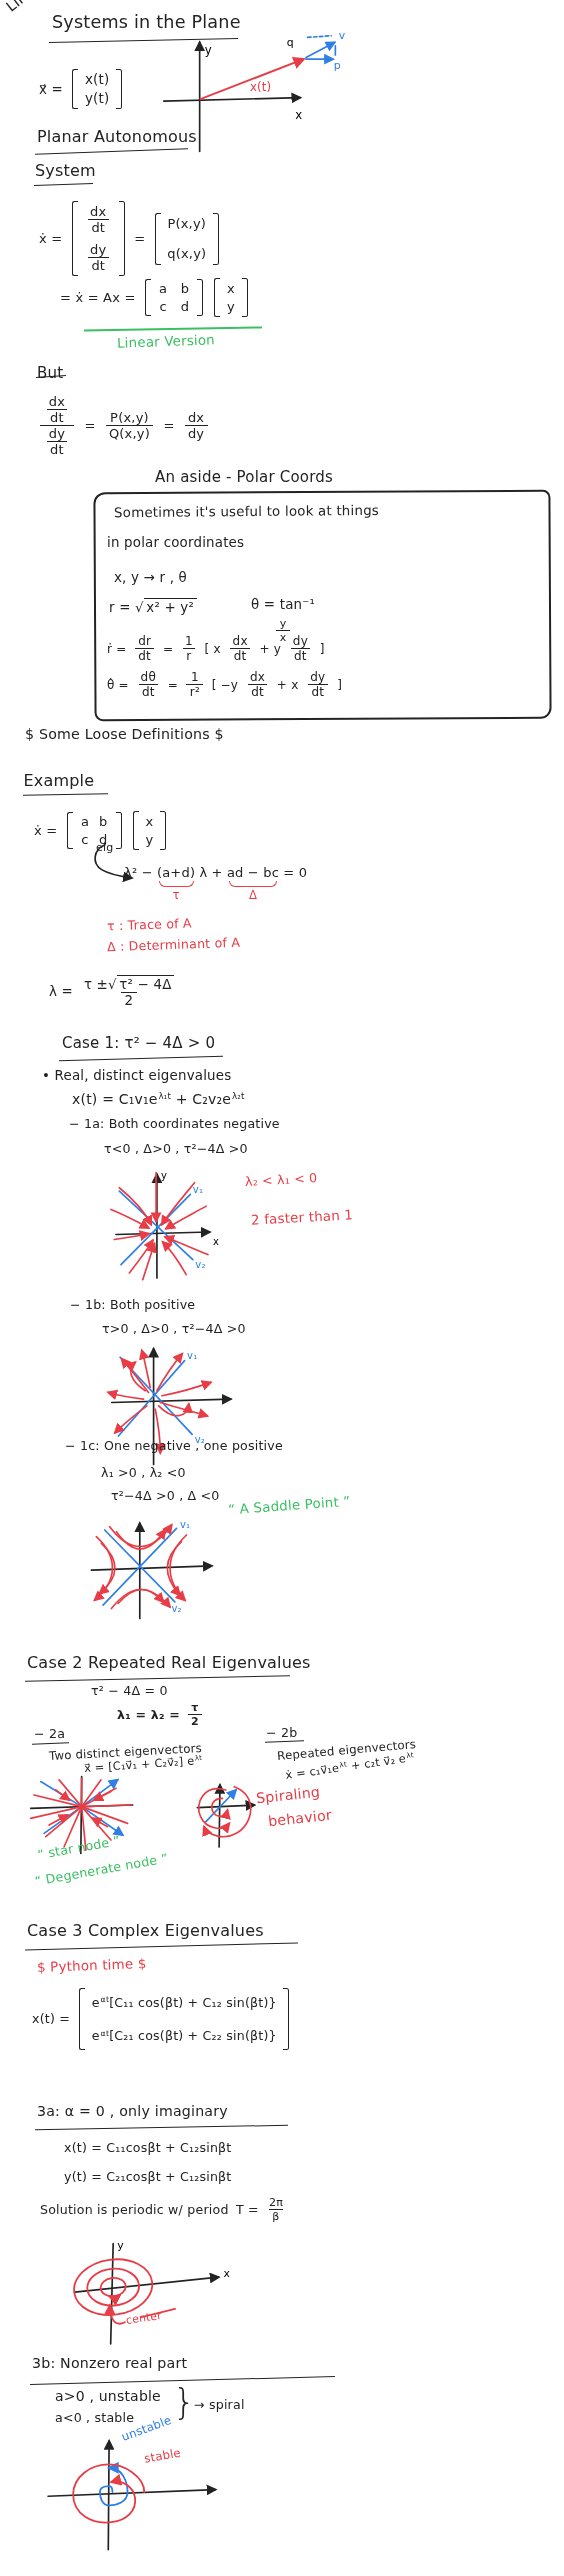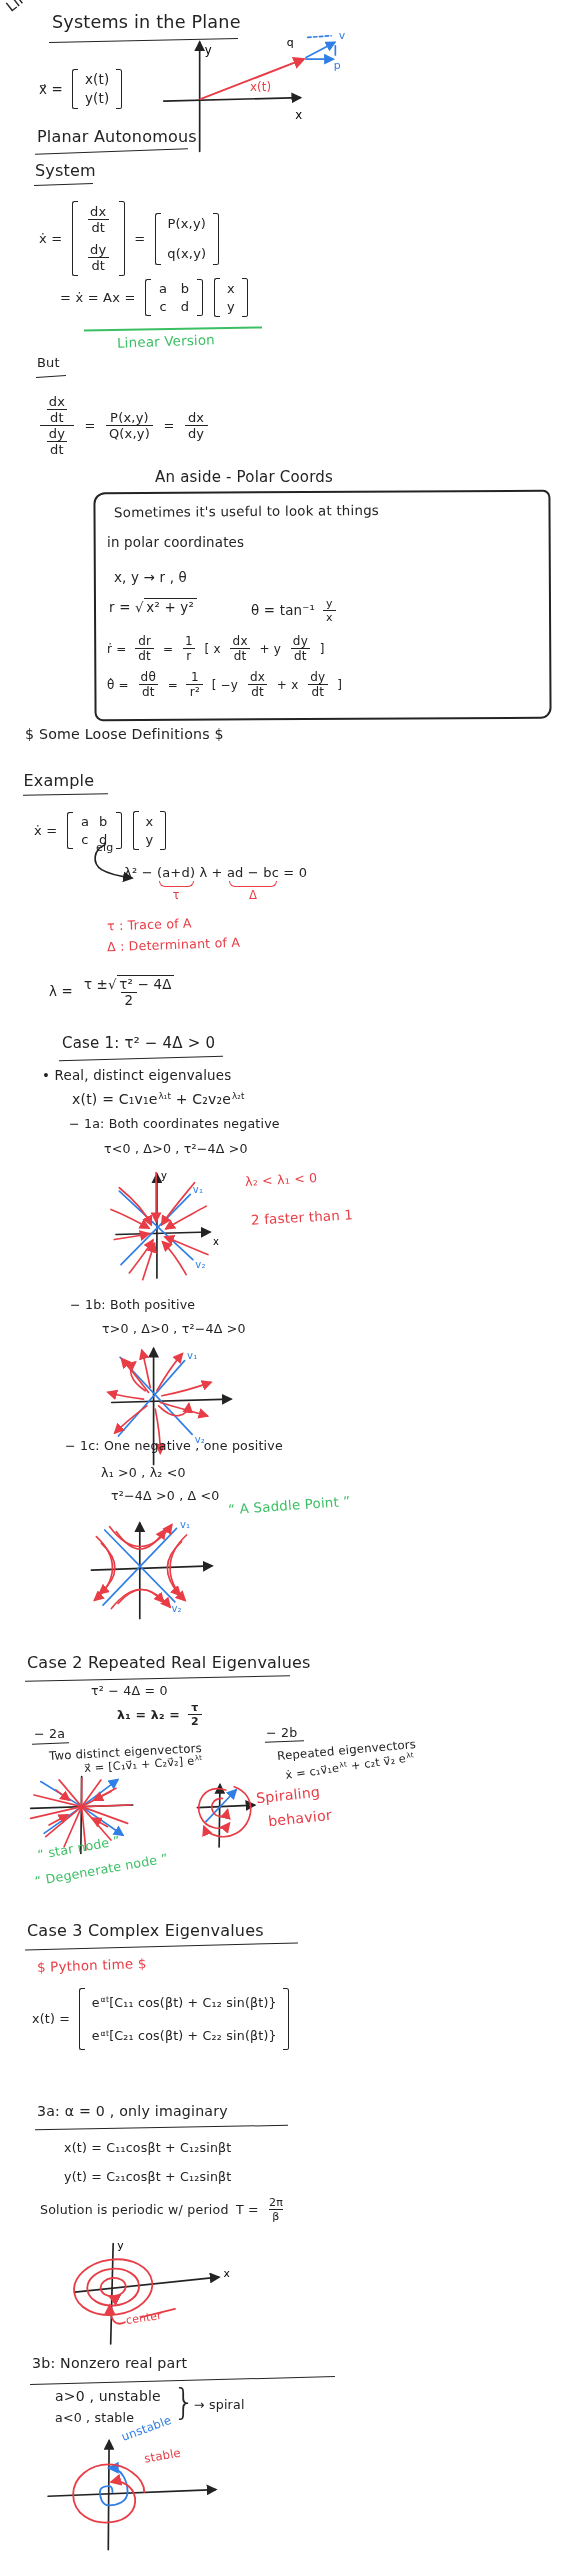--- a/index.html
+++ b/index.html
@@ -141,21 +141,21 @@
           <span>x</span>
           <span>y</span>
         </span>
           <span class="bk r"></span>
         </span>
     </span>
   </div>
   <div class="uline green" style="left:84px;top:328px;width:178px;transform:rotate(-1deg);border-top-width:2.1px;"></div>
   <div class="t green" style="left:117px;top:334px;font-size:13.4px;transform:rotate(-2deg);">Linear Version</div>
 
-  <div class="t" style="left:37px;top:355px;font-size:13px;">But</div>
+  <div class="t" style="left:37px;top:364px;font-size:15px;">But</div>
   <div class="uline" style="left:36px;top:376px;width:30px;transform:rotate(-4deg);"></div>
 
   <div class="t" style="left:37px;top:394px;font-size:13px;">
     <span class="row">
       <span class="frac">
         <span class="num"><span class="frac">
               <span class="num">dx</span>
               <span class="den">dt</span>
             </span></span>
         <span class="den"><span class="frac">
@@ -178,21 +178,21 @@
 
   <div class="t" style="left:155px;top:468px;font-size:15px;">An aside - Polar Coords</div>
   <div class="asidebox" style="left:94px;top:491px;width:453px;height:225px;transform:rotate(-0.3deg);"></div>
   <div class="t" style="left:114px;top:504px;font-size:13.4px;transform:rotate(-0.5deg);">Sometimes it's useful to look at things</div>
   <div class="t" style="left:107px;top:535px;font-size:13.4px;">in polar coordinates</div>
   <div class="t" style="left:114px;top:570px;font-size:13.4px;">x, y  →  r , θ</div>
   <div class="t" style="left:109px;top:598px;font-size:13.4px;">
     <span>r = </span><span>√</span><span class="sqrt">x² + y²</span>
   </div>
   <div class="t" style="left:251px;top:597px;font-size:13.4px;">
-    <span class="row" style="gap:5px;">
+    <span class="row" style="gap:5px;flex-direction:column;">
       <span>θ = tan⁻¹</span>
       <span class="frac" style="font-size:11px;">
           <span class="num">y</span>
           <span class="den">x</span>
         </span>
     </span>
   </div>
   <div class="t" style="left:107px;top:634px;font-size:12px;">
     <span class="row" style="gap:5.9px;">
       <span>ṙ  =</span>

